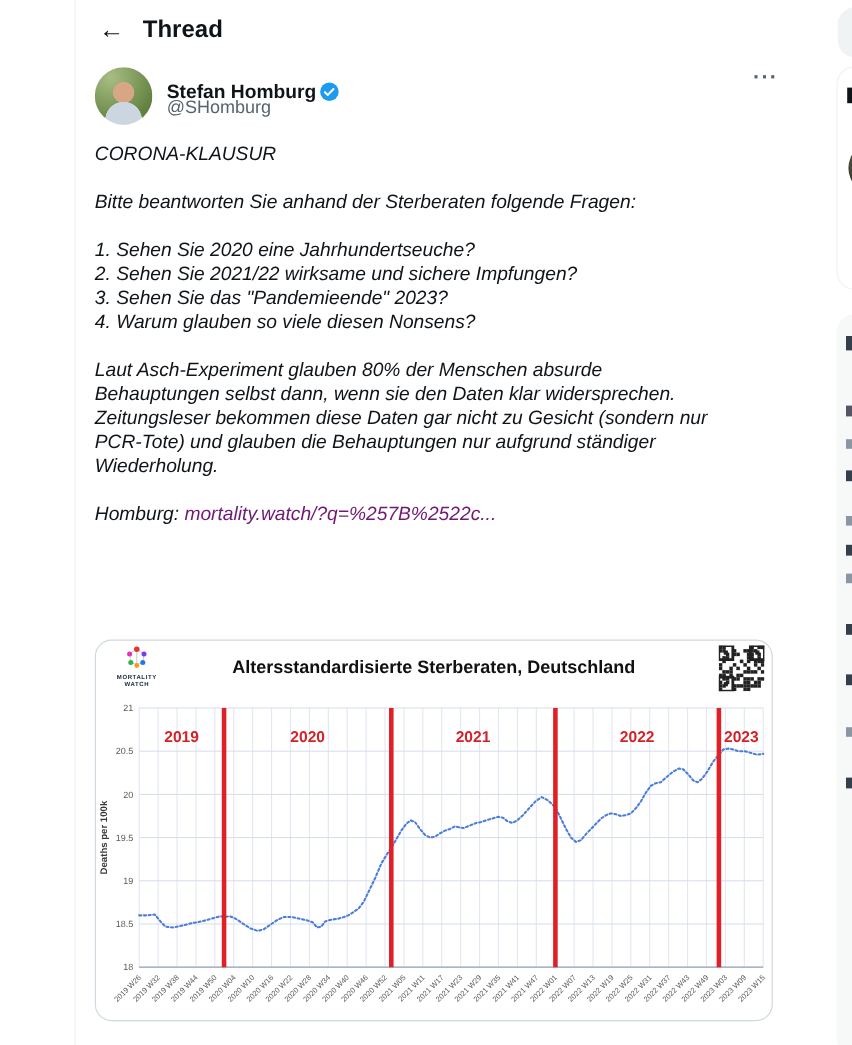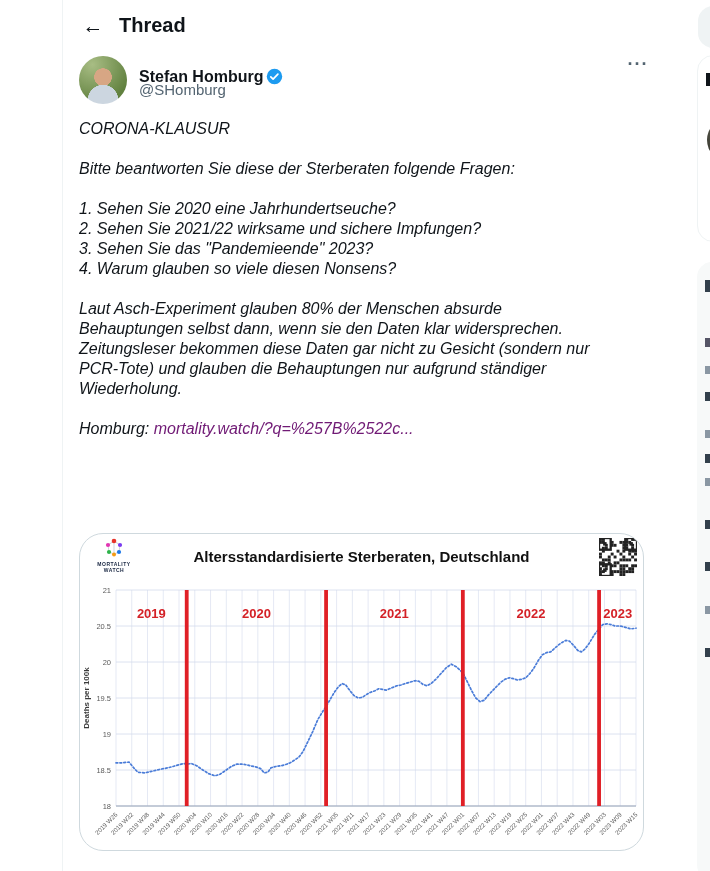--- a/index.html
+++ b/index.html
@@ -24,21 +24,21 @@
   .author-handle{position:absolute;left:76px;top:81px;font-size:15px;color:#536471;text-align:right;}
   .more-btn{position:absolute;left:558px;top:54px;width:34px;height:24px;color:#536471;
             font-size:18px;letter-spacing:1px;text-align:center;cursor:pointer;font-weight:700;}
   
   #tweet-text{position:absolute;left:16px;top:119px;width:568px;font-size:16px;
               line-height:20px;color:#0f1419;}
   #tweet-text p{margin:0 0 20px 0;white-space:pre-line;font-style:italic;}
   .tweet-link{color:#701a75;text-decoration:none;cursor:pointer;}
   
   #media-card{position:absolute;left:16px;top:533px;width:563px;height:316px;
-              border:1px solid #cfd9de;border-radius:24px;background:#fff;overflow:hidden;}
+              border:1px solid #cfd9de;border-radius:14px;background:#fff;overflow:hidden;}
   #chart-header{position:relative;height:46px;}
   #chart-logo{position:absolute;left:9px;top:3px;width:50px;text-align:center;}
   #chart-logo .logo-txt{font-size:5px;font-weight:700;color:#15233f;letter-spacing:.5px;line-height:6px;}
   #chart-title{position:absolute;left:0;right:0;top:14px;text-align:center;
                font-size:15px;font-weight:700;color:#111;}
   #qr{position:absolute;right:6px;top:4px;width:38px;height:38px;}
   
   #sidebar{position:absolute;left:691px;top:0;width:19px;height:871px;background:#fff;}
   .search-pill{position:absolute;left:7px;top:6px;width:30px;height:42px;border-radius:21px;
                background:#eff3f4;}
@@ -66,21 +66,21 @@
       <span>Stefan Homburg</span><span class="verified"><svg width="17" height="17" viewBox="0 0 22 22">
             <circle cx="11" cy="11" r="10" fill="#1d9bf0"></circle>
             <path d="M6.2 11.4l3.0 3.0 6.2-6.4" stroke="#fff" stroke-width="2.2" fill="none" stroke-linecap="round" stroke-linejoin="round"></path>
           </svg></span>
     </div>
     <div class="author-handle">@SHomburg</div>
     <div class="more-btn">···</div>
 
     <div id="tweet-text">
       <p>CORONA-KLAUSUR</p>
-      <p>Bitte beantworten Sie diese der Sterberaten folgende Fragen:</p>
+      <p>Bitte beantworten Sie anhand der Sterberaten folgende Fragen:</p>
       <p>1. Sehen Sie 2020 eine Jahrhundertseuche?
 2. Sehen Sie 2021/22 wirksame und sichere Impfungen?
 3. Sehen Sie das "Pandemieende" 2023?
 4. Warum glauben so viele diesen Nonsens?</p>
       <p>Laut Asch-Experiment glauben 80% der Menschen absurde
 Behauptungen selbst dann, wenn sie den Daten klar widersprechen.
 Zeitungsleser bekommen diese Daten gar nicht zu Gesicht (sondern nur
 PCR-Tote) und glauben die Behauptungen nur aufgrund ständiger
 Wiederholung.</p>
       <p><span>Homburg: </span><a class="tweet-link">mortality.watch/?q=%257B%2522c...</a></p>

